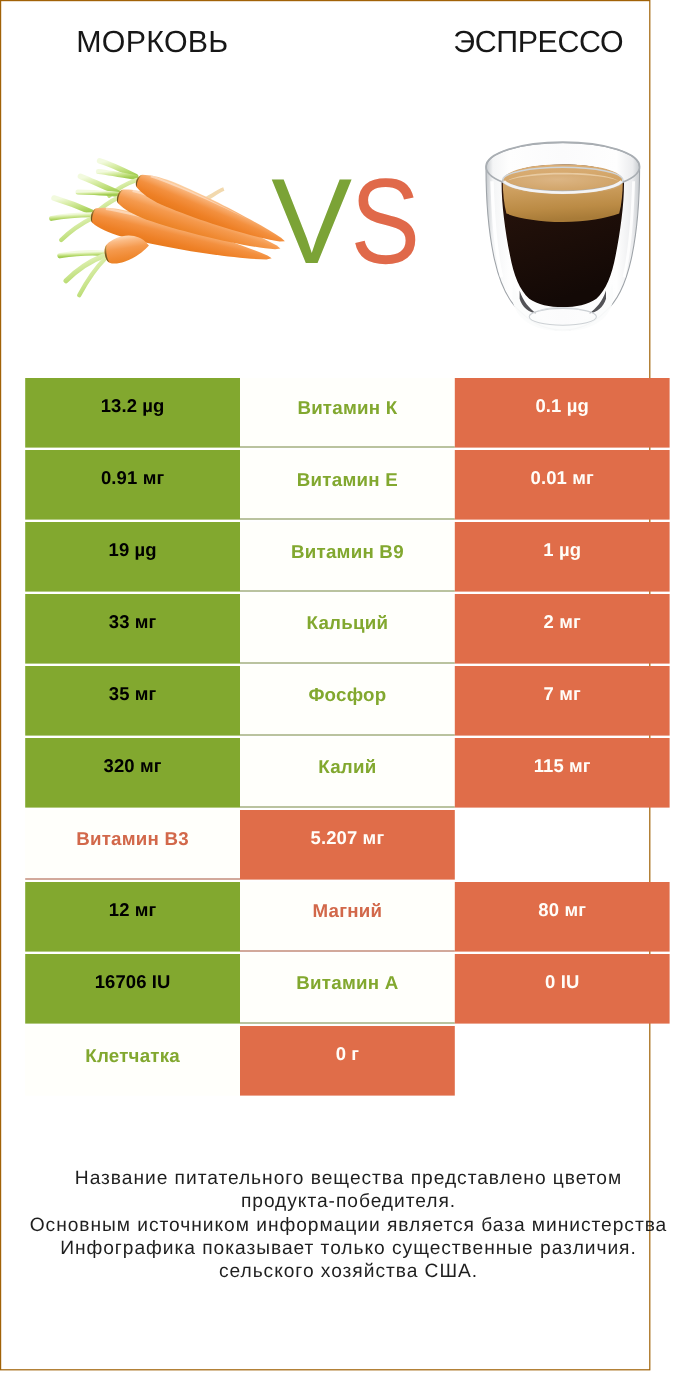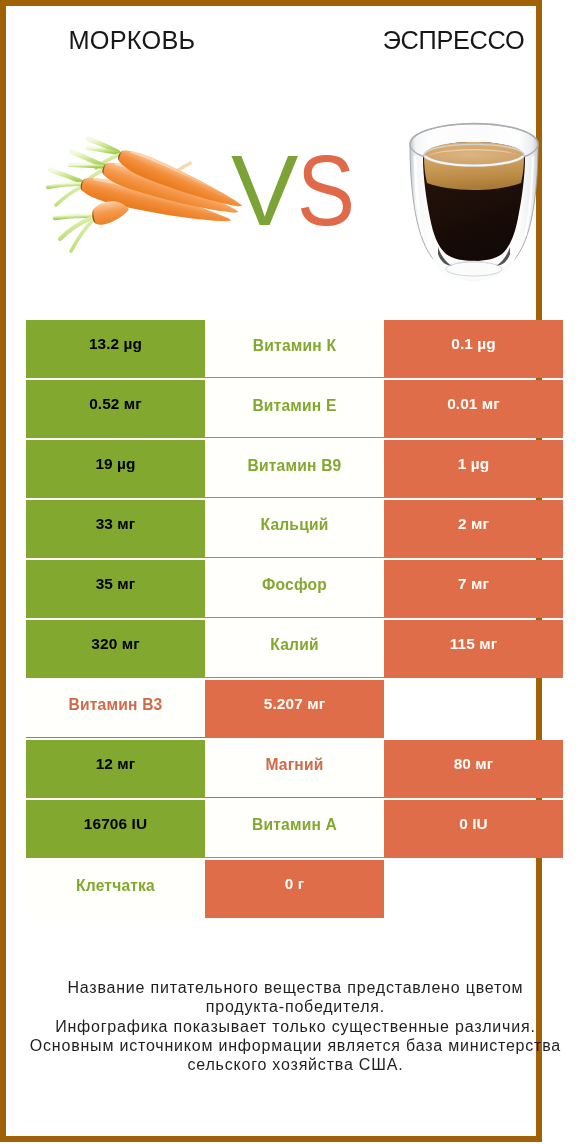--- a/index.html
+++ b/index.html
@@ -1,17 +1,17 @@
 <!DOCTYPE html>
 <html><head>
 <meta charset="utf-8">
 <style>
   html,body{margin:0;padding:0;background:#fff;}
   body{width:580px;height:1144px;font-family:"Liberation Sans",sans-serif;overflow:hidden;}
-  .page{position:relative;width:542px;height:1142px;background:#fff;border:6px solid #a16207;box-sizing:border-box;}
+  .page{position:relative;width:542px;height:1142px;background:#fff;border:1px solid #a16207;box-sizing:border-box;}
 
   
   .titles{position:absolute;left:0;top:0;width:578px;height:66px;}
   .title{position:absolute;top:18px;font-size:25.3px;line-height:32px;color:#171717;text-align:center;font-weight:400;}
   .title-left{left:0;width:252px;letter-spacing:.25px;}
   .title-right{left:326px;width:243px;letter-spacing:-0.3px;}
 
   
   .hero{position:absolute;left:0;top:0;width:578px;height:300px;}
   .hero svg{position:absolute;left:0;top:0;}
@@ -170,21 +170,21 @@
     <div class="vs"><span class="v">V</span><span class="s">S</span></div>
   </div>
 
   <div class="table">
       <div class="row">
         <div class="cell cell-left">13.2 µg</div>
         <div class="cell cell-mid mid-green">Витамин К</div>
         <div class="cell cell-right">0.1 µg</div>
       </div>
       <div class="row">
-        <div class="cell cell-left">0.52 мг</div>
+        <div class="cell cell-left">0.91 мг</div>
         <div class="cell cell-mid mid-green">Витамин Е</div>
         <div class="cell cell-right">0.01 мг</div>
       </div>
       <div class="row">
         <div class="cell cell-left">19 µg</div>
         <div class="cell cell-mid mid-green">Витамин B9</div>
         <div class="cell cell-right">1 µg</div>
       </div>
       <div class="row">
         <div class="cell cell-left">33 мг</div>
@@ -217,18 +217,18 @@
       </div>
       <div class="row">
         <div class="cell cell-mid mid-green">Клетчатка</div>
         <div class="cell cell-right">0 г</div>
       </div>
     </div>
 
   <div class="footer">
       <div>Название питательного вещества представлено цветом</div>
       <div>продукта-победителя.</div>
+      <div>Основным источником информации является база министерства</div>
       <div>Инфографика показывает только существенные различия.</div>
-      <div>Основным источником информации является база министерства</div>
       <div>сельского хозяйства США.</div>
     </div>
 
 </div>
 
 </body></html>

